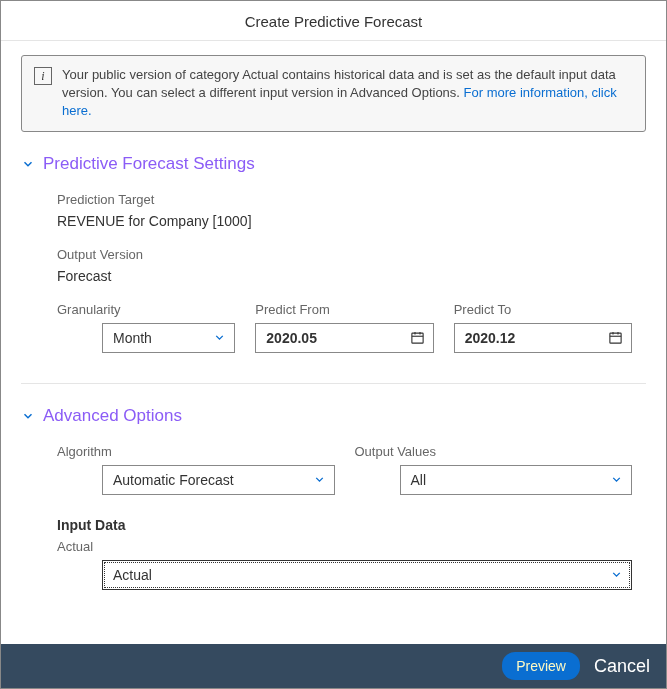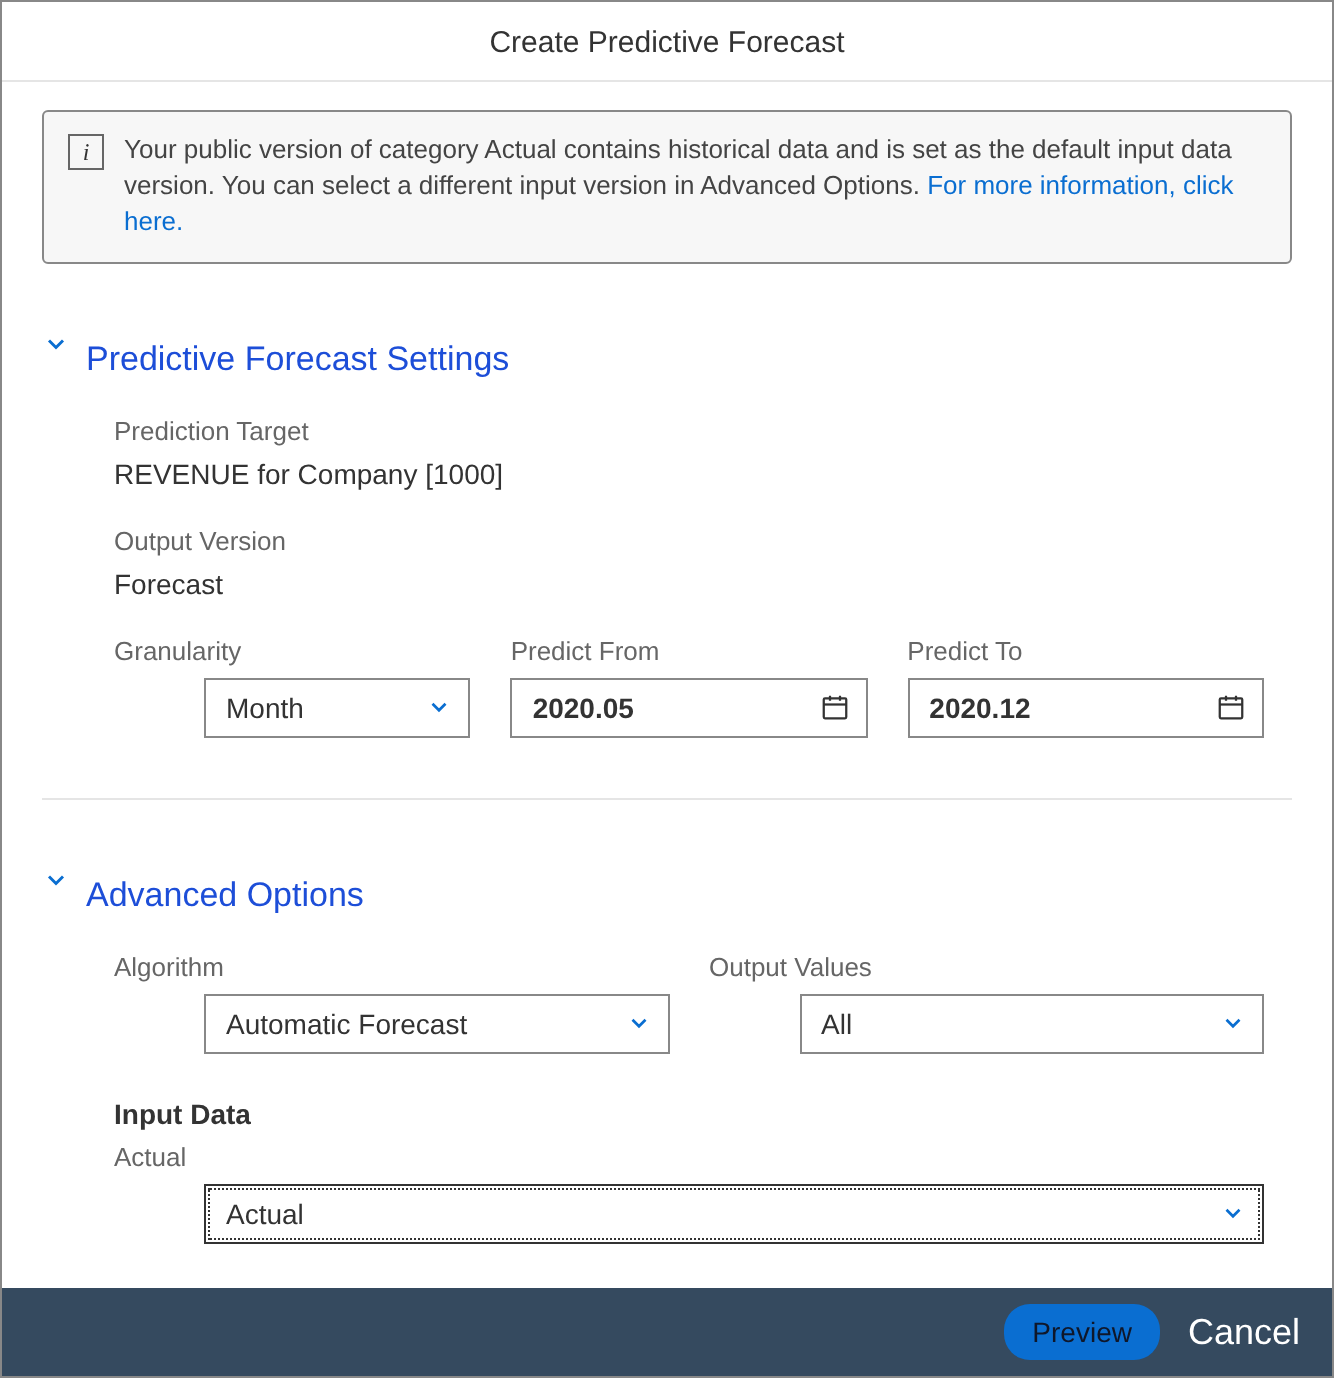--- a/index.html
+++ b/index.html
@@ -73,23 +73,22 @@
       gap: 8px;
       cursor: pointer;
       margin-left: -14px;
     }
     .chevron-down {
       color: #0a6ed1;
       display: inline-flex;
     }
     .section-title {
       font-size: 17px;
-      color: #1d4ed8;
+      color: #8b5cf6;
       font-weight: normal;
-      margin-top: 16px;
     }
     .field-block {
       margin-top: 18px;
       padding-left: 22px;
     }
     .field-label {
       font-size: 13px;
       color: #666;
       margin-bottom: 6px;
     }
@@ -163,21 +162,21 @@
       background: #354a5f;
       height: 44px;
       display: flex;
       align-items: center;
       justify-content: flex-end;
       padding: 0 16px;
       gap: 14px;
     }
     .btn-primary {
       background: #0a6ed1;
-      color: #0f172a;
+      color: #fef9c3;
       border: none;
       padding: 6px 14px;
       font-size: 14px;
       border-radius: 13px;
       cursor: pointer;
     }
     .btn-cancel {
       background: transparent;
       color: #fff;
       border: none;

